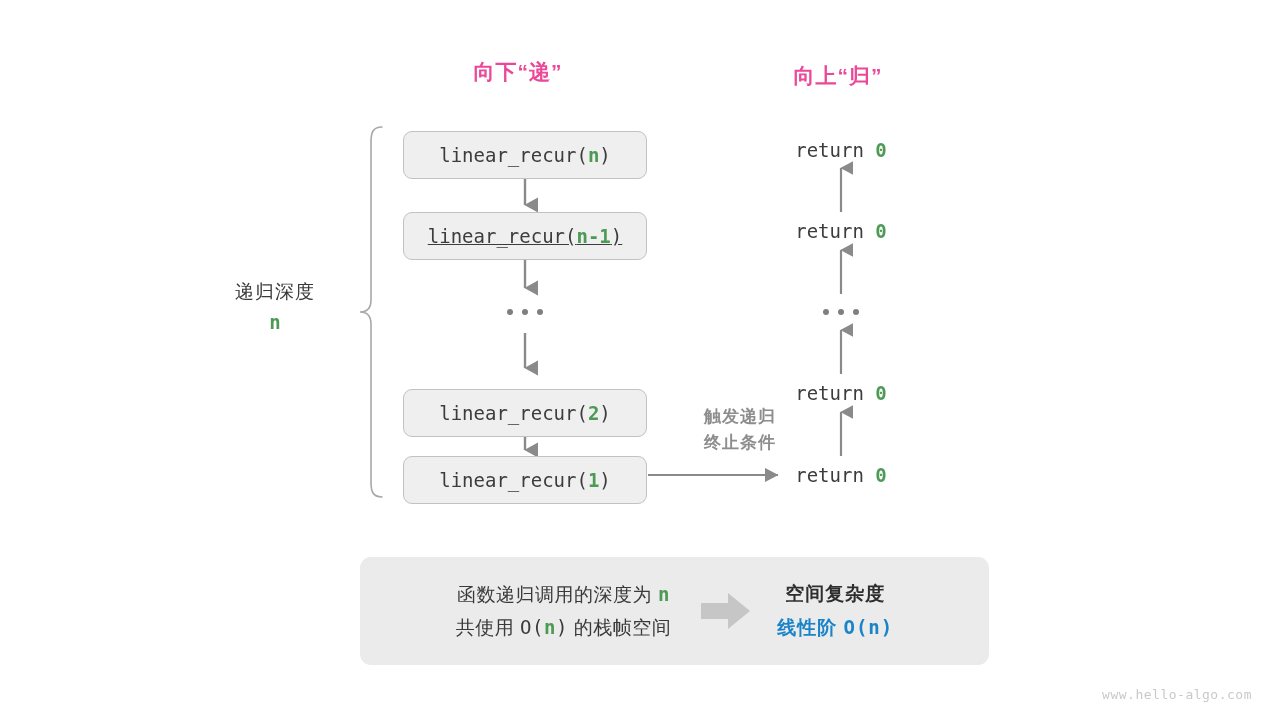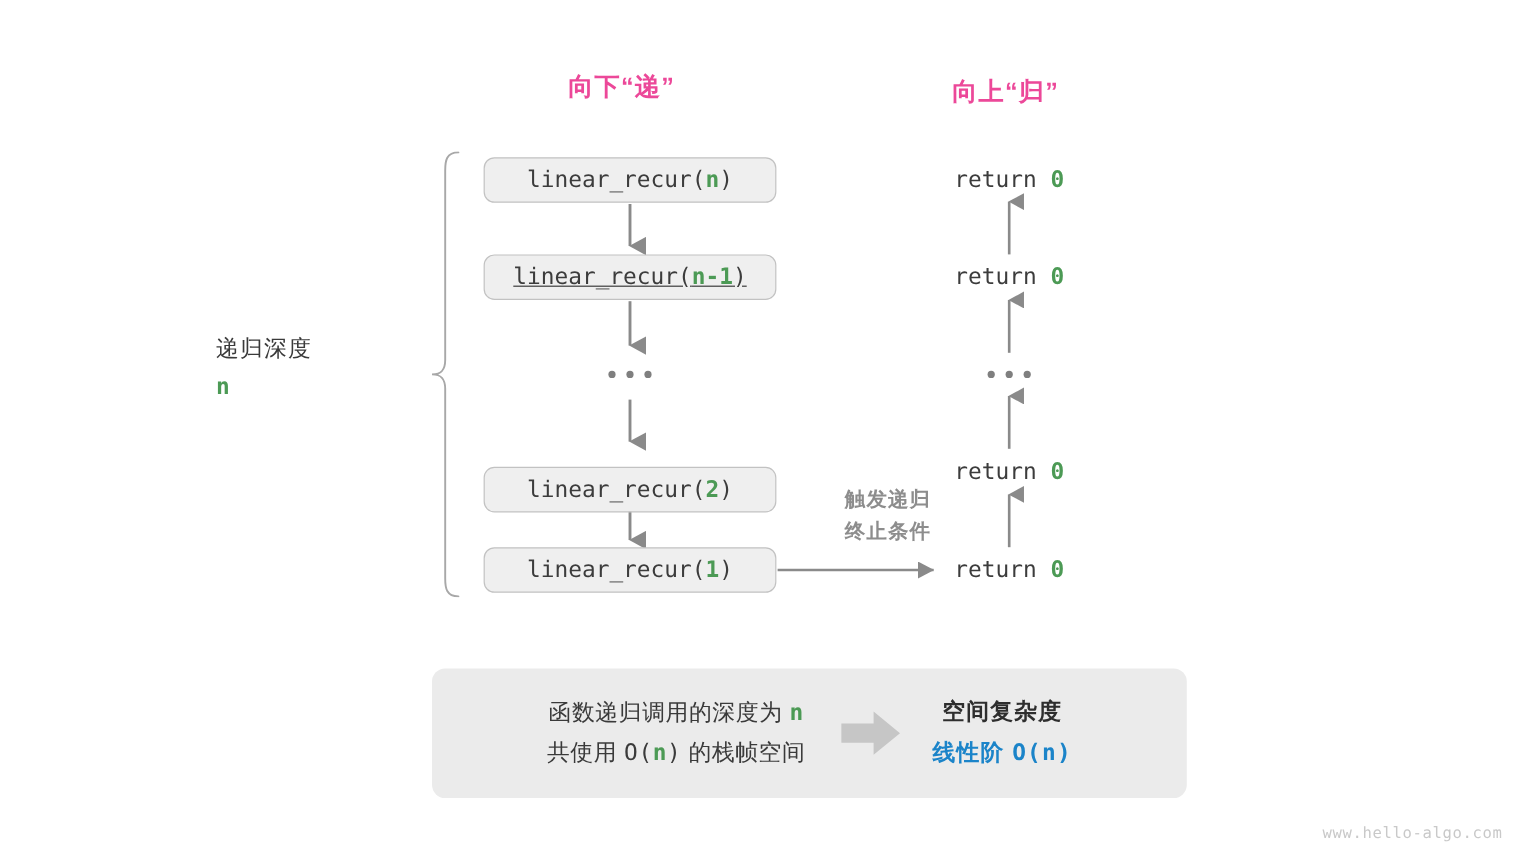--- a/index.html
+++ b/index.html
@@ -28,20 +28,21 @@
   }
   #header-down { left: 518px; top: 58px; }
   #header-up   { left: 838px; top: 62px; }
 
   
   #depth-label {
     position: absolute;
     left: 180px;
     top: 278px;
     width: 190px;
+    text-align: center;
     line-height: 1.45;
   }
   #depth-label .dl-text {
     display: block;
     font-size: 19px;
     color: #3a3a3a;
     letter-spacing: 1px;
   }
   #depth-label .dl-var {
     display: block;
@@ -57,21 +58,21 @@
     position: absolute;
     left: 358px;
     top: 126px;
     width: 26px;
     height: 372px;
   }
 
   
   .call-box {
     position: absolute;
-    height: 38px;
+    height: 48px;
     background: #efefef;
     border: 1.5px solid #c2c2c2;
     border-radius: 9px;
     box-sizing: border-box;
     display: flex;
     align-items: center;
     justify-content: center;
     font-family: "DejaVu Sans Mono", "Liberation Mono", monospace;
     font-size: 19px;
     color: #3c3c3c;

